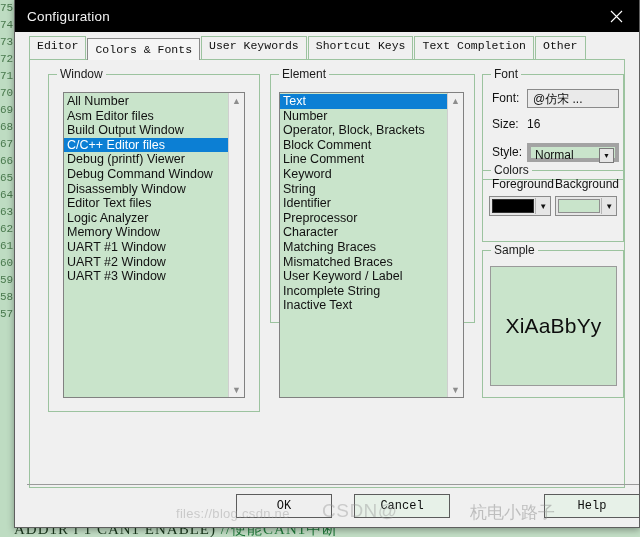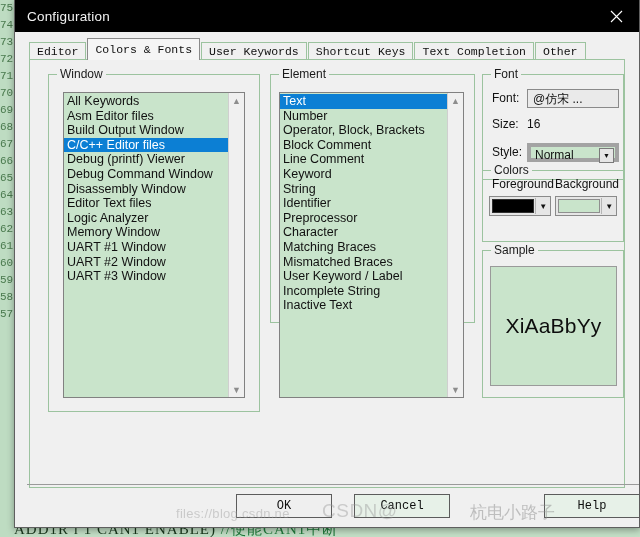--- a/index.html
+++ b/index.html
@@ -77,21 +77,21 @@
   
   #tabstrip {
     position: absolute; left: 14px; top: 6px;
     height: 22px;
     display: flex; align-items: flex-end;
     font-family: "Liberation Mono", monospace;
     font-size: 11.5px;
     color: #101010;
   }
   .tab {
-    height: 18px;
+    height: 24px;
     line-height: 18px;
     padding: 0 7px;
     margin-right: 1px;
     background: #f0f0f0;
     border: 1px solid #9cc39f;
     border-bottom: none;
     box-sizing: border-box;
     cursor: pointer;
     white-space: nowrap;
   }
@@ -363,21 +363,21 @@
       <div class="tab">Text Completion</div>
       <div class="tab">Other</div>
     </div>
 
     <div id="page">
 
       <div class="group" id="grp-window">
         <div class="legend">Window</div>
         <div class="listbox" id="list-window">
           <div class="list-items">
-            <div class="list-item">All Keywords</div>
+            <div class="list-item">All Number</div>
             <div class="list-item">Asm Editor files</div>
             <div class="list-item">Build Output Window</div>
             <div class="list-item selected">C/C++ Editor files</div>
             <div class="list-item">Debug (printf) Viewer</div>
             <div class="list-item">Debug Command Window</div>
             <div class="list-item">Disassembly Window</div>
             <div class="list-item">Editor Text files</div>
             <div class="list-item">Logic Analyzer</div>
             <div class="list-item">Memory Window</div>
             <div class="list-item">UART #1 Window</div>

